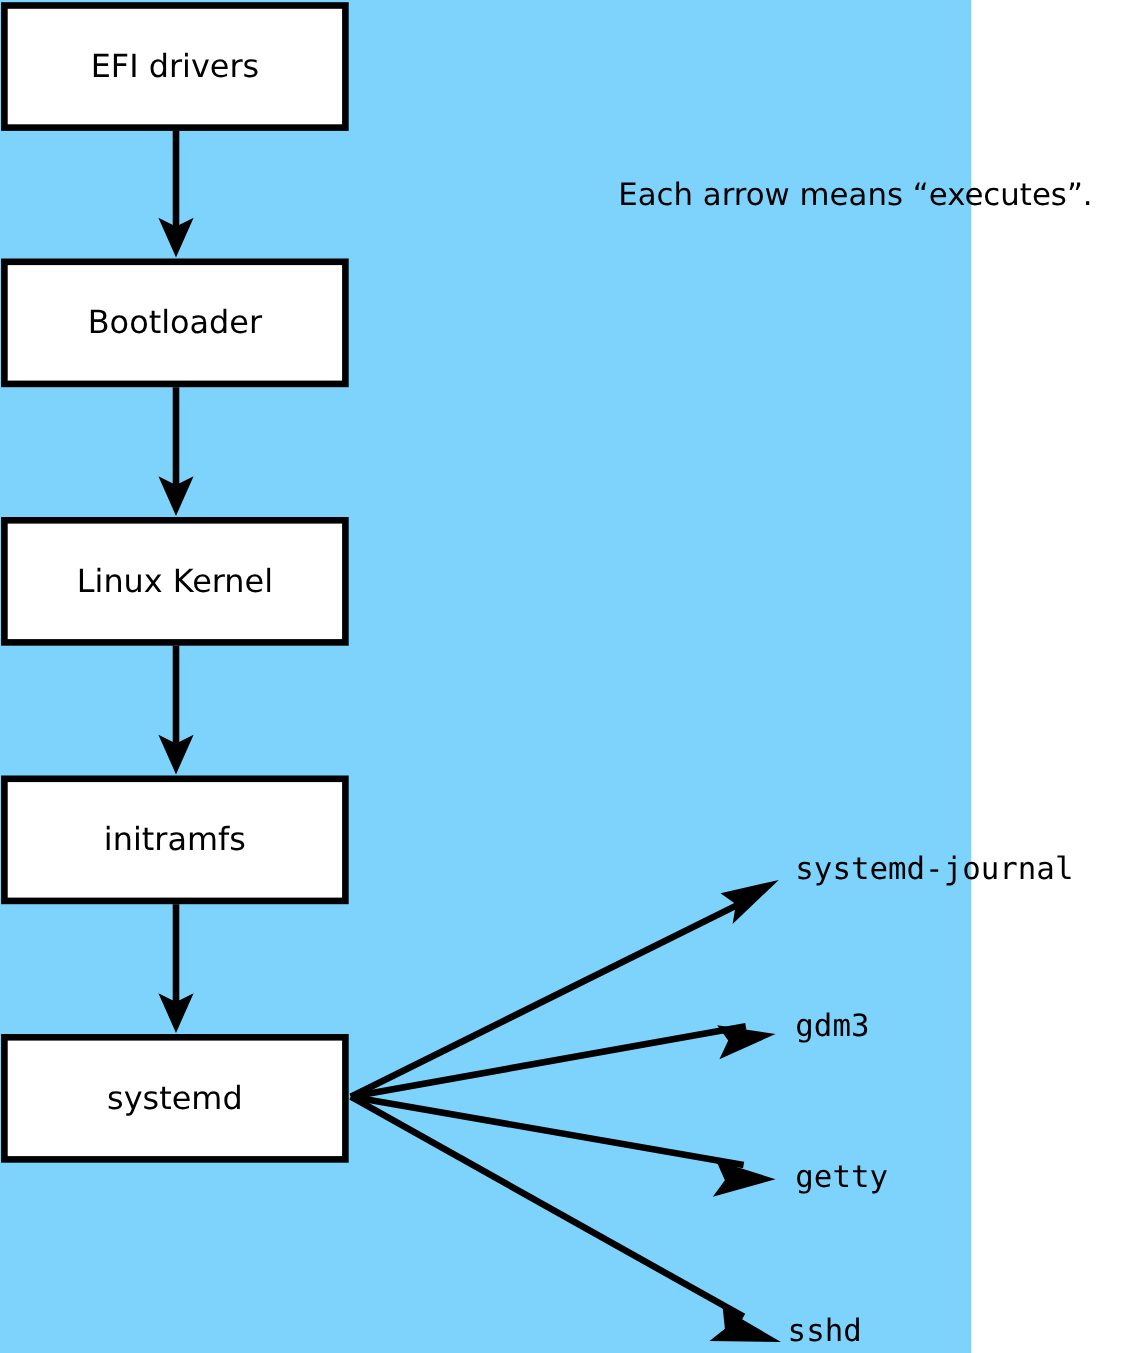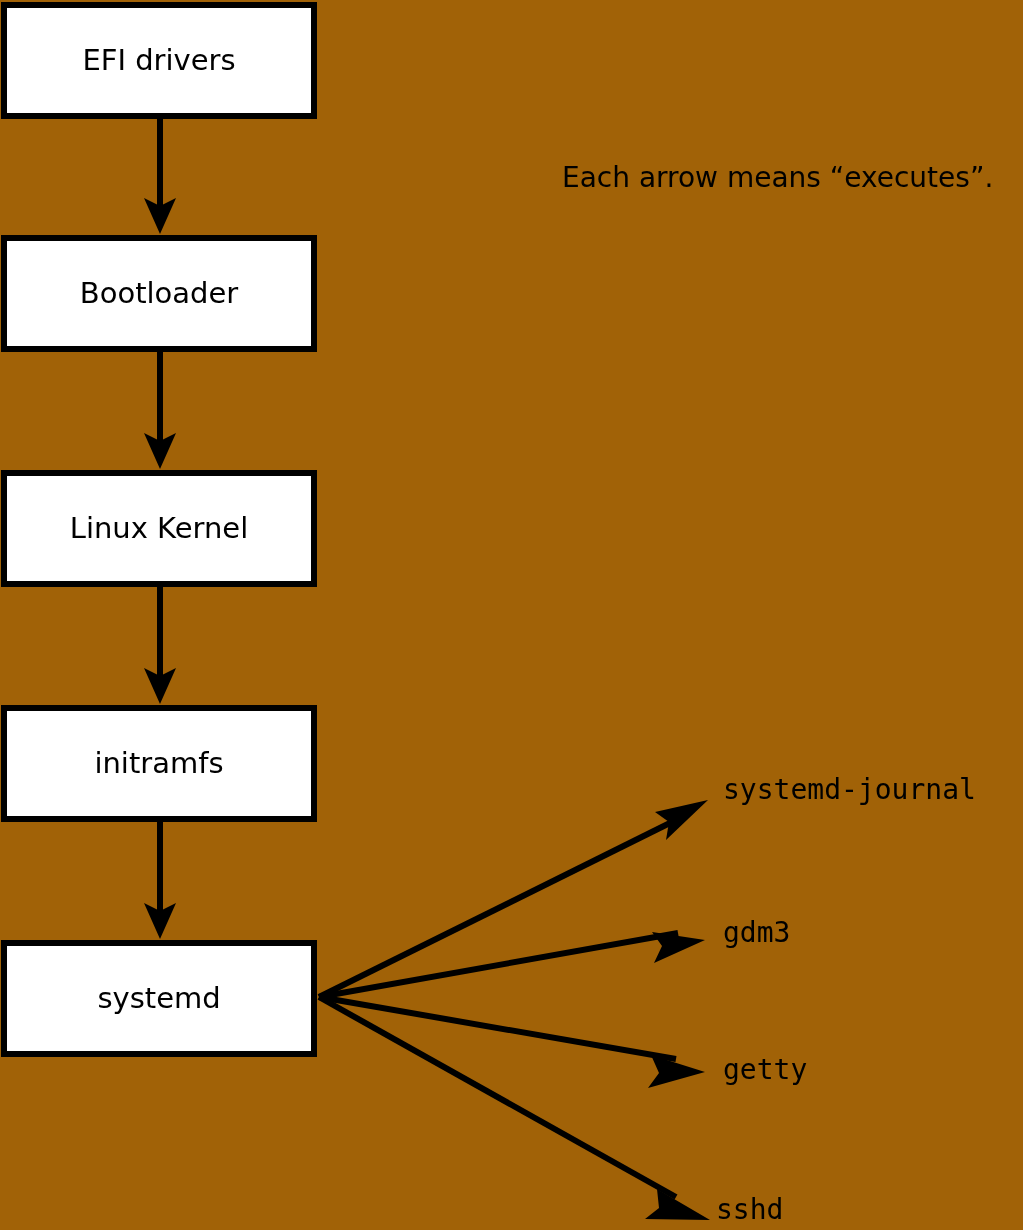--- a/index.html
+++ b/index.html
@@ -8,23 +8,23 @@
     background: #ffffff;
   }
   body {
     width: 1023px;
     height: 1230px;
     overflow: hidden;
     font-family: "DejaVu Sans", sans-serif;
   }
   #diagram-root {
     position: relative;
-    width: 1023px;
+    width: 883px;
     height: 1230px;
-    background: #a16207;
+    background: #7dd3fc;
   }
   svg#boot-chain-svg {
     position: absolute;
     top: 0;
     left: 0;
     width: 1023px;
     height: 1230px;
     display: block;
   }
   .stage-box-rect {

